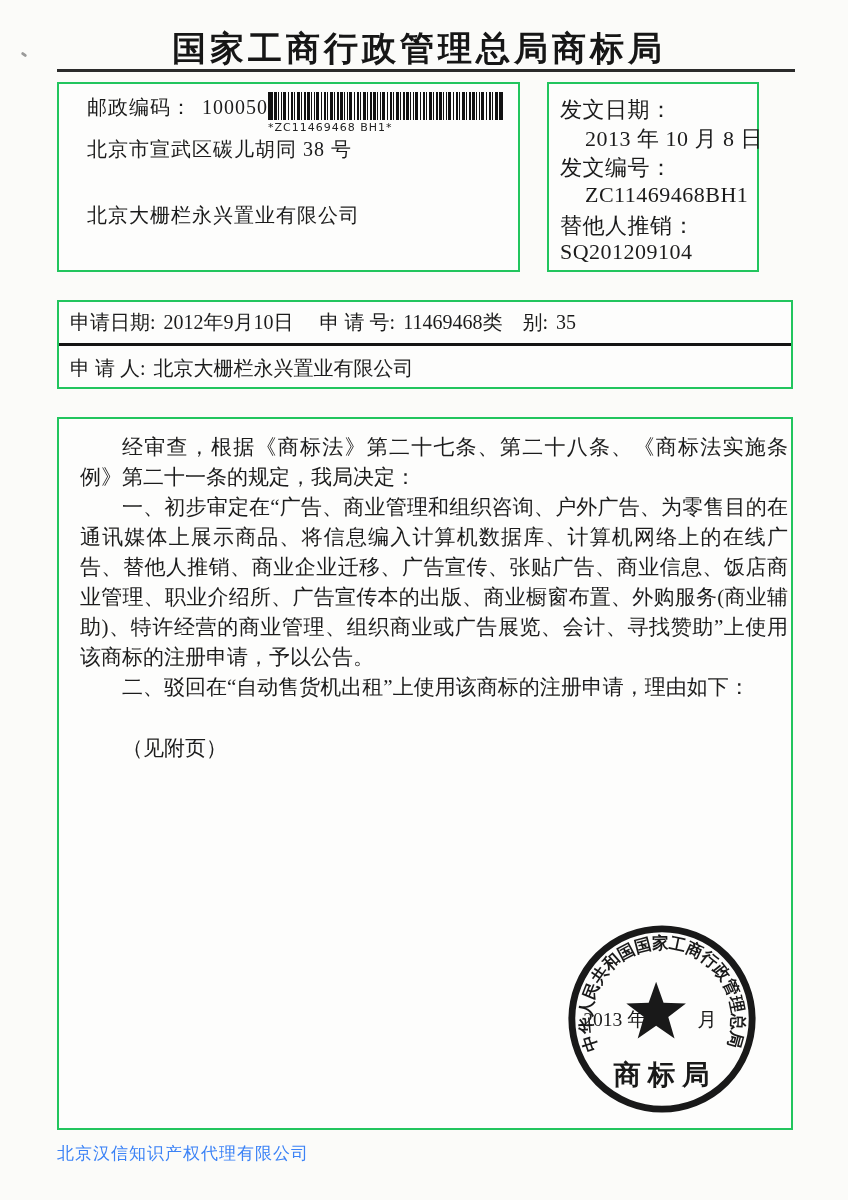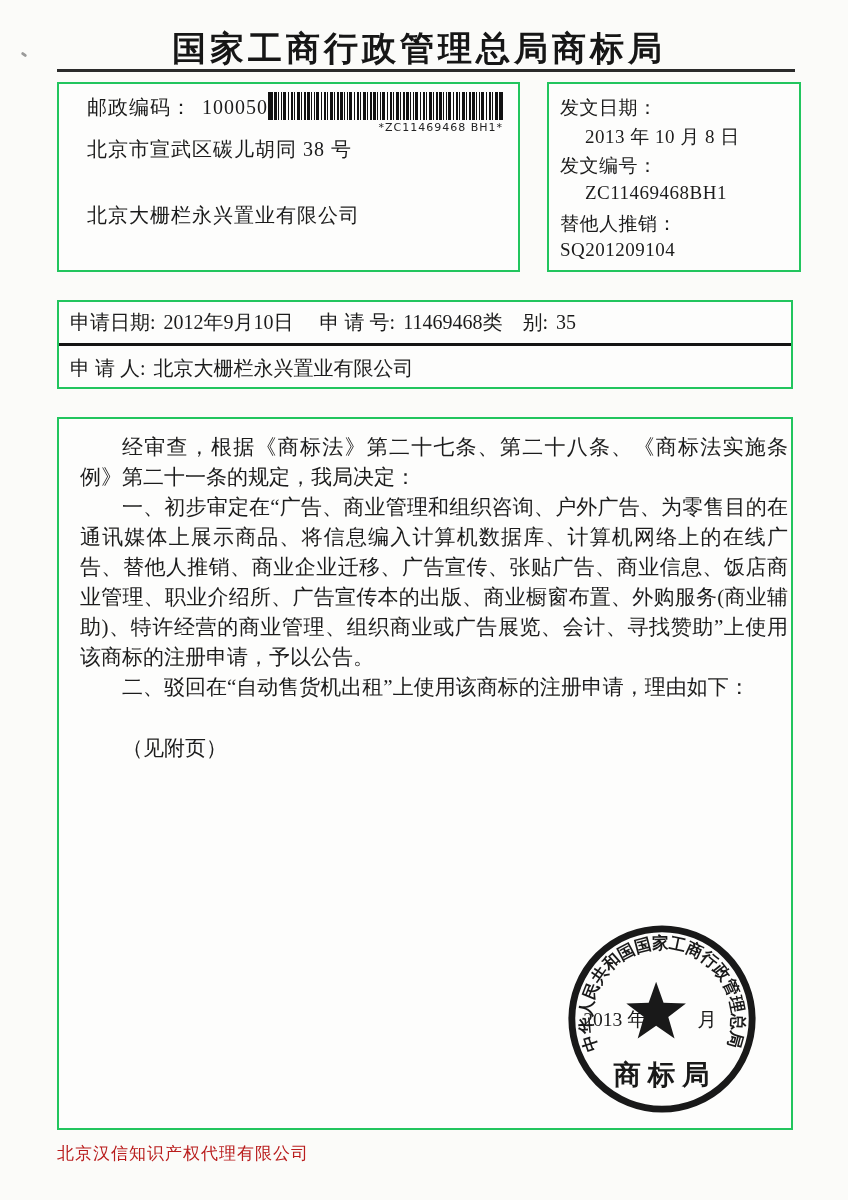--- a/index.html
+++ b/index.html
@@ -40,40 +40,40 @@
     background: #fdfdfc;
   }
 
   
   .addr-box { left: 57px; top: 82px; width: 463px; height: 190px; }
   .postal-row {
     position: absolute; left: 28px; top: 10px;
     font-size: 20px; letter-spacing: 1px;
   }
   .postal-row .val { margin-left: 10px; }
-  .barcode-wrap { position: absolute; right: 15px; top: 8px; width: 235px; text-align: right; }
+  .barcode-wrap { position: absolute; right: 15px; top: 8px; width: 235px; text-align: left; }
   .barcode-bars {
     width: 235px; height: 28px;
     background: repeating-linear-gradient(90deg,
       #111 0px 2px, #fdfdfc 2px 3px, #111 3px 6px, #fdfdfc 6px 7px,
       #111 7px 8px, #fdfdfc 8px 10px, #111 10px 11px, #fdfdfc 11px 12px,
       #111 12px 15px, #fdfdfc 15px 17px, #111 17px 18px, #fdfdfc 18px 20px,
       #111 20px 22px, #fdfdfc 22px 23px, #111 23px 24px, #fdfdfc 24px 26px,
       #111 26px 29px, #fdfdfc 29px 30px, #111 30px 31px, #fdfdfc 31px 33px);
     border-left: 3px solid #111; border-right: 3px solid #111;
   }
   .barcode-text {
     font-family: "DejaVu Sans", "Liberation Sans", sans-serif;
     font-size: 11px; letter-spacing: 1px; margin-top: 1px; color: #222;
   }
   .addr-line { position: absolute; left: 28px; top: 52px; font-size: 20px; letter-spacing: 1px; }
   .addr-company { position: absolute; left: 28px; top: 118px; font-size: 20px; letter-spacing: 1px; }
 
   
-  .issue-box { left: 547px; top: 82px; width: 254px; height: 190px; font-size: 19px; padding-left: 27px; }
+  .issue-box { left: 547px; top: 82px; width: 212px; height: 190px; font-size: 22px; padding-left: 27px; }
   .issue-box .line { position: absolute; left: 11px; white-space: nowrap; letter-spacing: 0.5px; }
   .issue-box .indent { left: 36px; }
 
   
   .app-box { left: 57px; top: 300px; width: 736px; height: 89px; font-size: 20px; }
   .app-row { position: absolute; left: 0; right: 0; display: flex; align-items: center; padding-left: 11px; }
   .app-row.r1 { top: 0; height: 44px; border-bottom: 3px solid #141414; }
   .app-row.r2 { top: 47px; height: 39px; }
   .pair { white-space: nowrap; }
   .pair .val { margin-left: 8px; }
@@ -102,21 +102,21 @@
   .notice-body p.attach { margin-top: 31px; }
 
   
   .stamp { position: absolute; left: 505px; top: 502px; }
   .seal-ring-text { font-size: 17px; font-weight: bold; fill: #191919; }
   .seal-date { font-size: 20px; fill: #191919; text-anchor: middle; }
   .seal-office { font-size: 28px; font-weight: bold; fill: #191919; text-anchor: middle; letter-spacing: 7px; }
 
   .footer-agent {
     position: absolute; left: 57px; top: 1142px;
-    font-size: 17px; letter-spacing: 1px; color: #b91c1c; font-family: Liberation Mono, monospace;
+    font-size: 17px; letter-spacing: 1px; color: #3b82f6; font-family: Liberation Mono, monospace;
   }
 </style>
 </head>
 <body>
 
 <div class="page">
 
   <h1 class="doc-title">国家工商行政管理总局商标局</h1>
   <div class="title-rule"></div>
   <div class="speck"></div>

